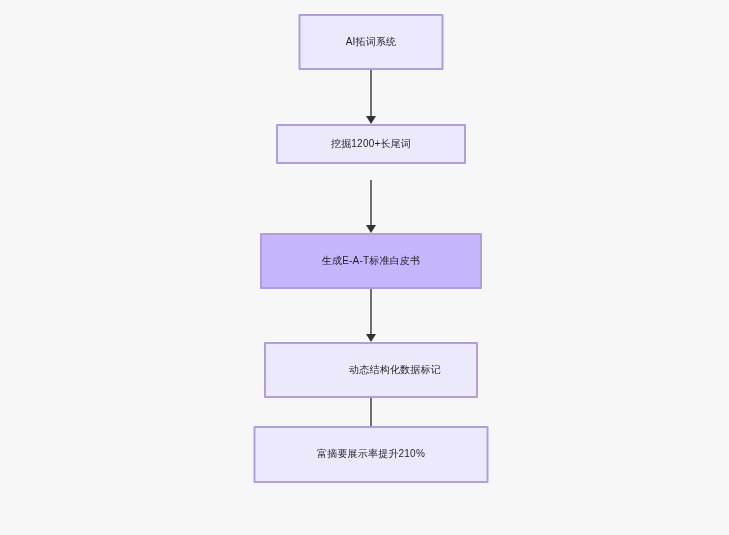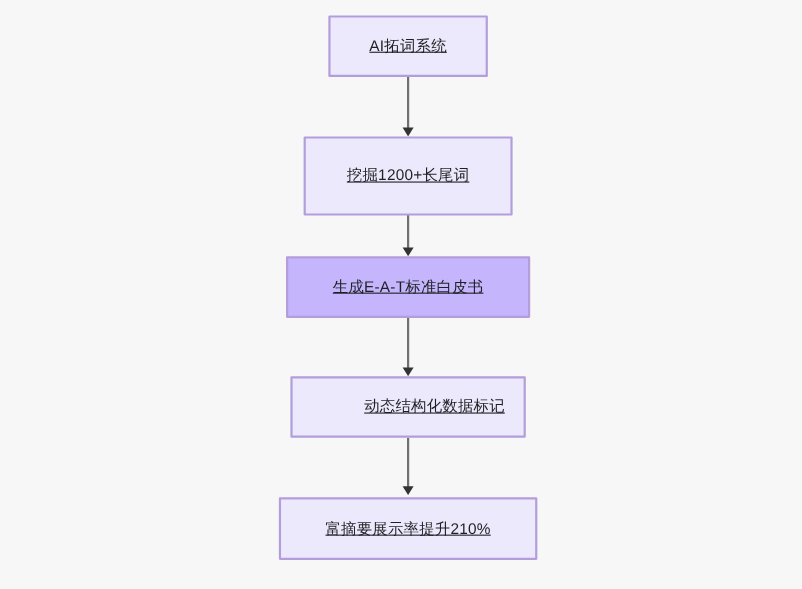--- a/index.html
+++ b/index.html
@@ -26,27 +26,26 @@
     background: #ece9fc;
     border: 2px solid #b39ddb;
     border-radius: 1px;
     display: flex;
     align-items: center;
     justify-content: center;
     transform: translateX(-50%);
   }
 
   .node-label {
-    font-size: 14px;
+    font-size: 10px;
     line-height: 1.25;
     color: #1f2023;
     letter-spacing: 0.2px;
     white-space: nowrap;
     text-align: center;
-    text-decoration: underline;
   }
 
   .edge {
     position: absolute;
     transform: translateX(-50%);
     width: 14px;
   }
 
   .edge-line {
     position: absolute;
@@ -91,29 +90,29 @@
 
   <div class="edge" id="edge-3" style="left: 371px; top: 398px; height: 52px;">
     <div class="edge-line" style="height: 45px; background: rgb(112, 112, 112);"></div>
     <div class="edge-arrow" style="border-top-color: rgb(51, 51, 51);"></div>
   </div>
 
   <div class="node" id="node-0" style="left: 371px; top: 14px; width: 145px; height: 56px; background: rgb(236, 233, 252); border-color: rgb(179, 157, 219);">
     <span class="node-label" style="color: rgb(31, 32, 35);">AI拓词系统</span>
   </div>
 
-  <div class="node" id="node-1" style="left: 371px; top: 124px; width: 190px; height: 72px; background: rgb(236, 233, 252); border-color: rgb(179, 157, 219); justify-content: center;">
+  <div class="node" id="node-1" style="left: 371px; top: 124px; width: 190px; height: 40px; background: rgb(236, 233, 252); border-color: rgb(179, 157, 219); justify-content: center;">
     <span class="node-label" style="color: rgb(31, 32, 35);">挖掘1200+长尾词</span>
   </div>
 
   <div class="node" id="node-2" style="left: 371px; top: 233px; width: 222px; height: 56px; background: #c4b5fd; border-color: rgb(179, 157, 219);">
     <span class="node-label" style="color: rgb(31, 32, 35);">生成E-A-T标准白皮书</span>
   </div>
 
   <div class="node" id="node-3" style="left: 371px; top: 342px; width: 214px; height: 56px; background: rgb(236, 233, 252); border-color: rgb(179, 157, 219); padding-left: 48px;">
     <span class="node-label" style="color: rgb(31, 32, 35);">动态结构化数据标记</span>
   </div>
 
-  <div class="node" id="node-4" style="left: 371px; top: 452px; width: 235px; height: 57px; background: rgb(236, 233, 252); border-color: rgb(179, 157, 219);">
+  <div class="node" id="node-4" style="left: 371px; top: 426px; width: 235px; height: 57px; background: rgb(236, 233, 252); border-color: rgb(179, 157, 219);">
     <span class="node-label" style="color: rgb(31, 32, 35);">富摘要展示率提升210%</span>
   </div>
 
 </div>
 
 </body></html>

